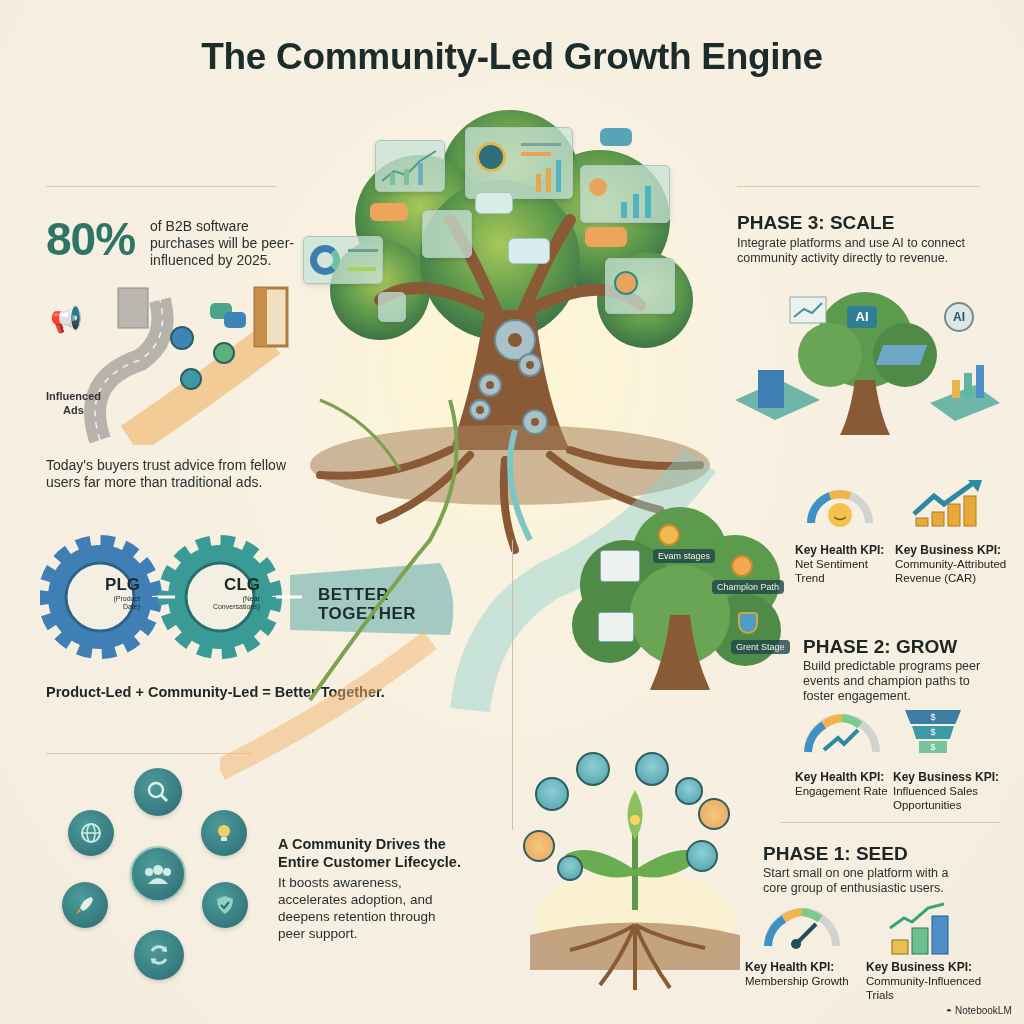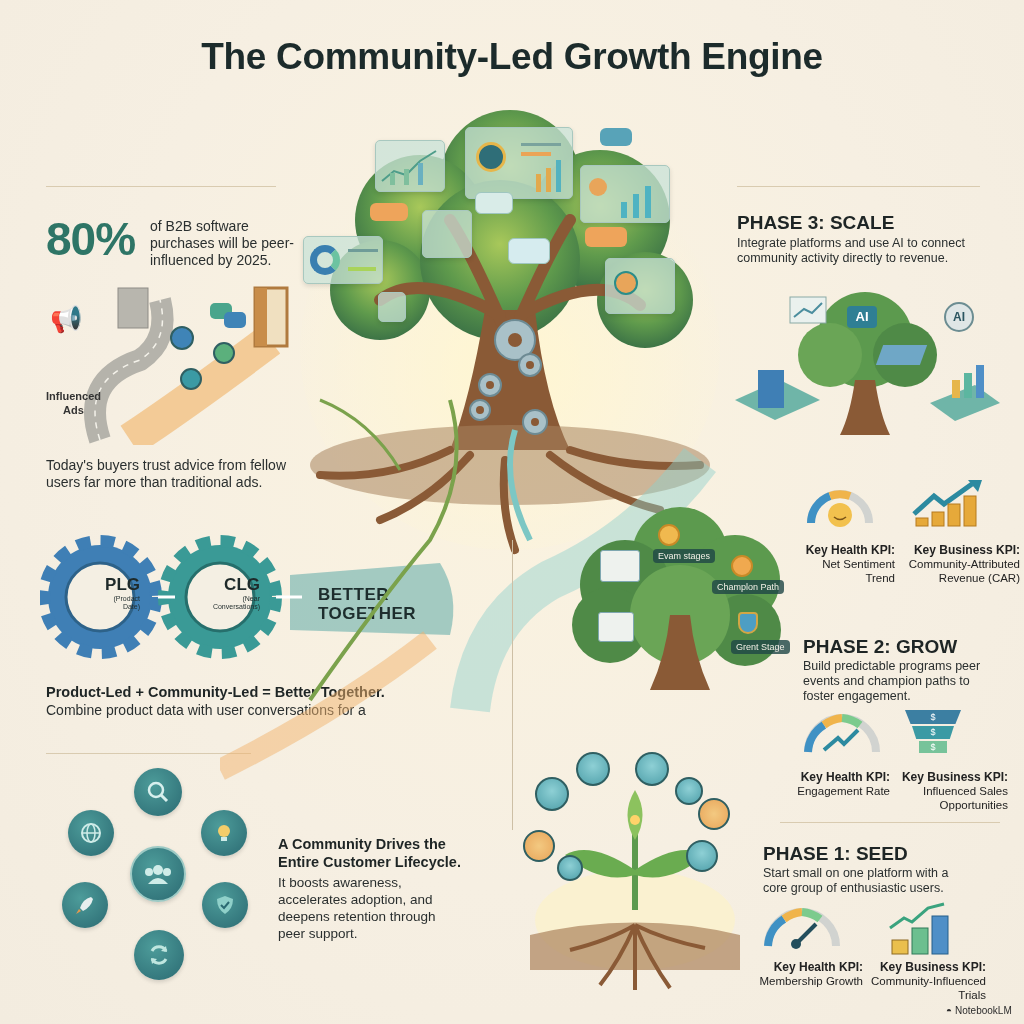--- a/index.html
+++ b/index.html
@@ -4,21 +4,21 @@
 <style>
   *{box-sizing:border-box;margin:0;padding:0}
   html,body{width:1024px;height:1024px;overflow:hidden}
   body{background:radial-gradient(ellipse at 50% 40%,#fbf3df 0%,#f6efe2 55%,#f3ecdf 100%);font-family:"Liberation Sans","DejaVu Sans",sans-serif;color:#1f2a2a;position:relative}
   .abs{position:absolute}
   .title{left:0;top:36px;width:1024px;text-align:center;font-size:37px;font-weight:700;color:#1c2b2b;letter-spacing:-0.3px}
   .sec-h{font-size:19px;font-weight:700;line-height:23px;color:#1e2525;letter-spacing:0.2px}
   .rule{height:1px;background:#d9cbb0}
   .body-t{font-size:14px;line-height:17px;color:#2a2f2f}
   .bold-t{font-size:14.5px;font-weight:700;line-height:18px;color:#1e2525}
-  .kpi{font-size:11.5px;line-height:14px;text-align:right;color:#222}
+  .kpi{font-size:11.5px;line-height:14px;text-align:left;color:#222}
   .kpi b{display:block;font-weight:700;font-size:12px}
   .phase-h{font-size:19px;font-weight:700;color:#1e2525}
   .big80{font-size:46px;font-weight:700;color:#2e7566;letter-spacing:-1px}
   .tag{background:rgba(30,70,70,.8);color:#f2f0e6;font-size:9px;padding:2px 5px;border-radius:4px;white-space:nowrap}
   .iconc{border-radius:50%;background:radial-gradient(circle at 40% 35%,#4d9c9a,#2b6a72);display:flex;align-items:center;justify-content:center;box-shadow:0 2px 4px rgba(0,0,0,.15)}
   .card{background:rgba(200,225,215,.75);border:1.5px solid #a8c8bf;border-radius:5px;box-shadow:0 2px 5px rgba(0,0,0,.12)}
   .bubble{border-radius:6px}
   .avatar{border-radius:50%;border:2.5px solid #2f5f62;background:radial-gradient(circle at 50% 40%,#8ed0d5,#4e9fa9)}
   .gear-lbl{text-align:right;color:#1e2a2a}
 </style>
@@ -173,21 +173,20 @@
   <div style="font-size:17px;font-weight:700">CLG</div>
   <div style="font-size:7px;line-height:8px">(Near</div>
   <div style="font-size:7px;line-height:8px">Conversations)</div>
 </div>
 <div class="abs" style="left:318px;top:585px;font-size:17px;font-weight:700;line-height:19px;color:#1d2d2d;letter-spacing:.5px">
   <div>BETTER</div>
   <div>TOGETHER</div>
 </div>
 <div class="abs bold-t" style="left:46px;top:683px">Product-Led + Community-Led = Better Together.</div>
 <div class="abs body-t" style="left:46px;top:702px">
-  <div>Combine product data with user conversations for a</div>
 </div>
 <div class="abs rule" style="left:46px;top:753px;width:205px"></div>
 
 <div class="abs iconc" style="left:134px;top:768px;width:48px;height:48px">
   <svg width="24" height="24">
       <circle cx="10" cy="10" r="7" stroke="#d8f0ee" stroke-width="2.5" fill="none"></circle>
       <line x1="15" y1="15" x2="21" y2="21" stroke="#d8f0ee" stroke-width="3"></line>
     </svg>
 </div>
 <div class="abs iconc" style="left:68px;top:810px;width:46px;height:46px">

